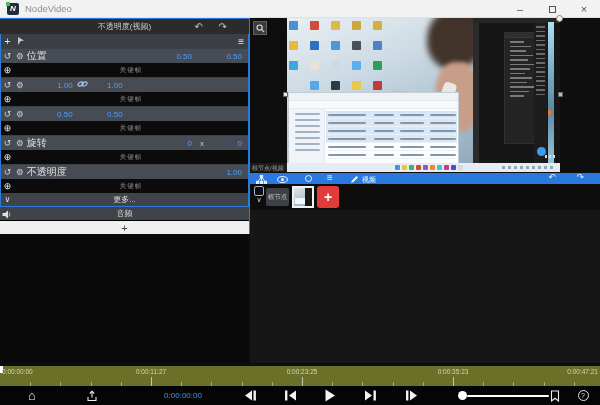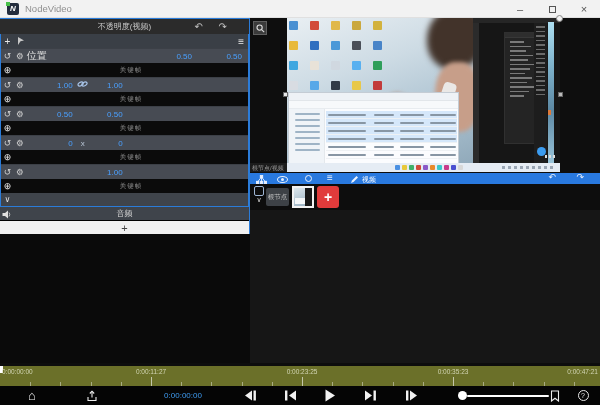--- a/index.html
+++ b/index.html
@@ -231,45 +231,48 @@
         <span class="endpad"></span>
       </div>
       <div class="kf-row">
         <span class="icol">⊕</span>
         <span class="kf-text">关键帧</span>
       </div>
 
       <div class="prop-row">
         <span class="icol">↺</span>
         <span class="gear">⚙</span>
+        <span class="prop-label">旋转</span>
         <span class="pv pv1">0</span>
         <span class="pv pvmid">x</span>
         <span class="pv pv2">0</span>
         <span class="endpad"></span>
       </div>
       <div class="kf-row">
         <span class="icol">⊕</span>
         <span class="kf-text">关键帧</span>
       </div>
 
       <div class="prop-row">
         <span class="icol">↺</span>
         <span class="gear">⚙</span>
+        <span class="prop-label">不透明度</span>
         <span class="pv pv1"></span>
         <span class="pv pvmid"></span>
         <span class="pv pv2">1.00</span>
         <span class="endpad"></span>
       </div>
       <div class="kf-row">
         <span class="icol">⊕</span>
         <span class="kf-text">关键帧</span>
       </div>
 
       <div class="more-row">
         <span class="icol">∨</span>
+        <span class="more-label">更多...</span>
       </div>
     </div>
 
     <div class="audio-row">
       <span class="icol">
         <svg width="9" height="9" viewBox="0 0 9 9" style="margin:2px auto 0">
             <path d="M0.5,3 L3,3 L6,0.5 L6,8.5 L3,6 L0.5,6 Z" fill="#e0e0e0"></path>
             <path d="M7,2.5 Q8.5,4.5 7,6.5" stroke="#e0e0e0" stroke-width="0.8" fill="none"></path>
           </svg>
       </span>

